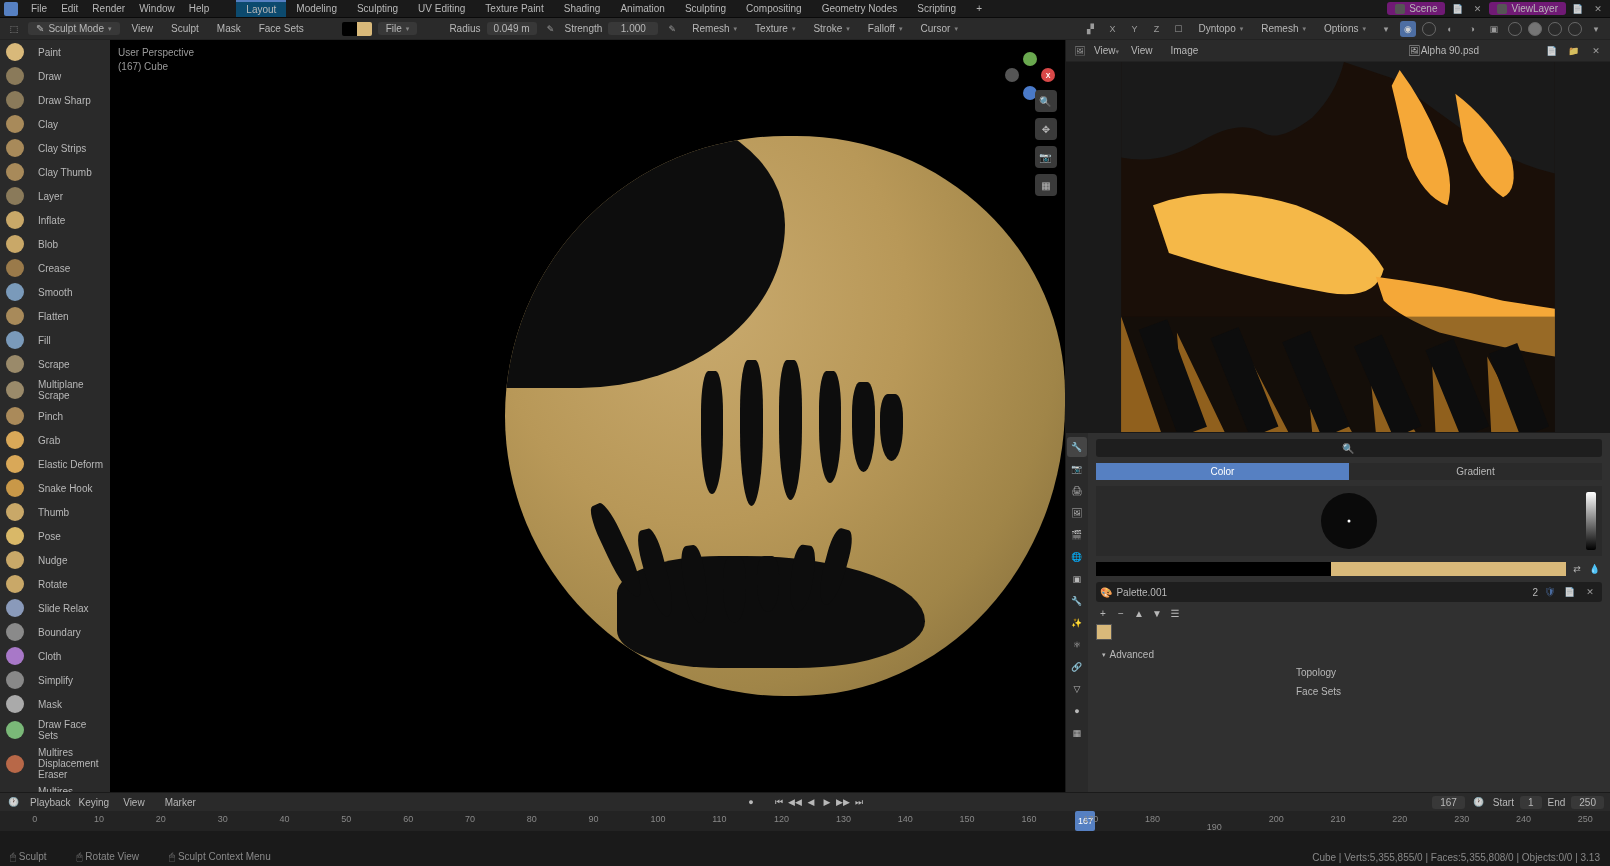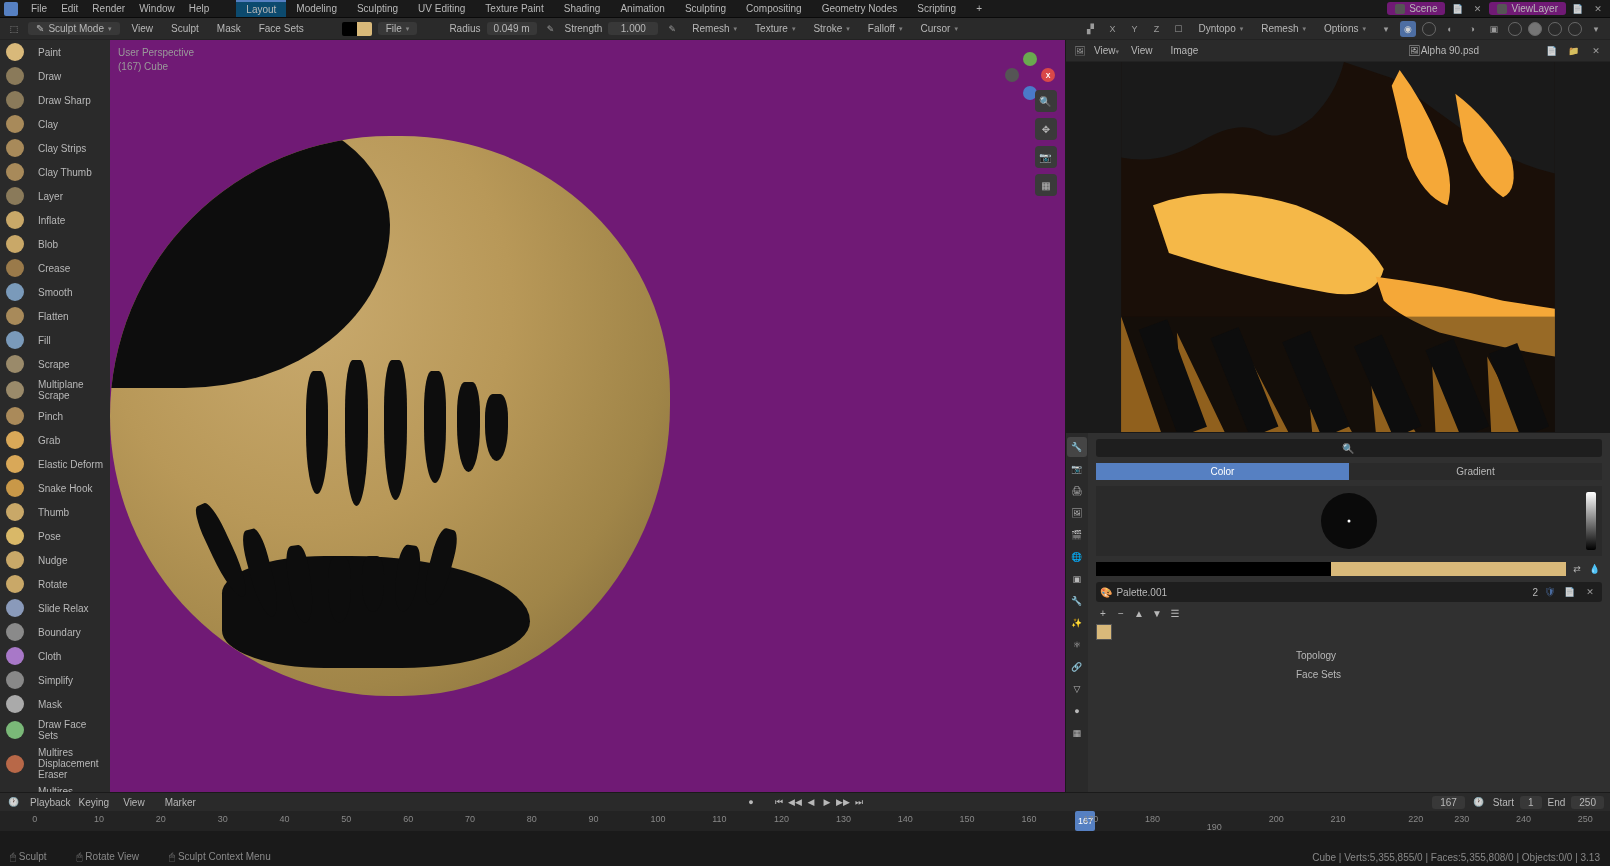--- a/index.html
+++ b/index.html
@@ -21,21 +21,21 @@
 .header-row .menu-btn { padding: 1px 6px; cursor: pointer; display: flex; align-items: center; gap: 2px; }
 .header-row .menu-btn::after { content: "▾"; font-size: 7px; opacity: 0.6; margin-left: 2px; }
 .header-right { margin-left: auto; display: flex; align-items: center; gap: 6px; }
 .hdr-icon { width: 16px; height: 16px; display: flex; align-items: center; justify-content: center; cursor: pointer; border-radius: 3px; font-size: 9px; opacity: 0.8; }
 .hdr-icon.active { background: #5680c2; color: #fff; }
 .hdr-icon.cir { border: 1px solid #777; border-radius: 50%; width: 14px; height: 14px; }
 .main { display: flex; height: calc(100% - 18px - 22px - 74px); }
 .tool-col { width: 110px; background: #2a2a2a; overflow-y: auto; }
 .tool-item { display: flex; align-items: center; gap: 14px; padding: 3px 6px; cursor: pointer; font-size: 10px; }
 .tool-item .ti { width: 18px; height: 18px; border-radius: 50%; flex-shrink: 0; }
-.viewport { flex: 1; background: #701a75; position: relative; display: flex; align-items: center; justify-content: flex-start; overflow: hidden; }
+.viewport { flex: 1; background: #000000; position: relative; display: flex; align-items: center; justify-content: flex-end; overflow: hidden; }
 .viewport .info { position: absolute; top: 6px; left: 8px; font-size: 10px; color: #9a9a9a; line-height: 1.4; }
 .viewport .nav-widgets { position: absolute; top: 50px; right: 8px; display: flex; flex-direction: column; gap: 6px; }
 .nav-widgets .nw { width: 22px; height: 22px; background: #3a3a3a; border-radius: 4px; cursor: pointer; display: flex; align-items: center; justify-content: center; font-size: 10px; }
 .viewport .gizmo { position: absolute; top: 10px; right: 10px; width: 50px; height: 50px; }
 .gizmo .dot { position: absolute; width: 14px; height: 14px; border-radius: 50%; display: flex; align-items: center; justify-content: center; font-size: 7px; color: #fff; font-weight: bold; }
 .right-panel { width: 545px; display: flex; flex-direction: column; background: #2a2a2a; border-left: 1px solid #1a1a1a; }
 .img-header { height: 22px; background: #2a2a2a; display: flex; align-items: center; padding: 0 6px; gap: 6px; font-size: 10px; border-bottom: 1px solid #222; }
 .img-view { flex: 1; background: #1a1a1a; overflow: hidden; }
 .props { height: 360px; display: flex; border-top: 1px solid #1a1a1a; }
 .props-icons { width: 22px; background: #2a2a2a; display: flex; flex-direction: column; gap: 2px; padding: 4px 0; }
@@ -418,20 +418,21 @@
           <div class="palette-icons">
             <span class="picon">+</span>
             <span class="picon">−</span>
             <span class="picon">▲</span>
             <span class="picon">▼</span>
             <span class="picon">☰</span>
           </div>
           <div class="pal-swatch"></div>
         </div>
         <div class="panel-section">
+          <div class="panel-header">Advanced</div>
           <div class="adv-items">
             <div>Topology</div>
             <div>Face Sets</div>
           </div>
         </div>
       </div>
     </div>
   </div>
 </div>
 
@@ -478,21 +479,21 @@
       <span class="tick" style="left: 48.08%;">120</span>
       <span class="tick" style="left: 51.92%;">130</span>
       <span class="tick" style="left: 55.76%;">140</span>
       <span class="tick" style="left: 59.6%;">150</span>
       <span class="tick" style="left: 63.44%;">160</span>
       <span class="tick" style="left: 67.28%;">170</span>
       <span class="tick" style="left: 71.12%;">180</span>
       <span class="tick" style="left: 74.96%; margin-top: 8px;">190</span>
       <span class="tick" style="left: 78.8%;">200</span>
       <span class="tick" style="left: 82.64%;">210</span>
-      <span class="tick" style="left: 86.48%; margin-left: 16px;">220</span>
+      <span class="tick" style="left: 86.48%;">220</span>
       <span class="tick" style="left: 90.32%;">230</span>
       <span class="tick" style="left: 94.16%;">240</span>
       <span class="tick" style="left: 98%;">250</span>
     </div>
   <div class="tl-track"></div>
 </div>
 
 <div class="status">
   <span>🖱 <span>Sculpt</span></span>
   <span>🖱 <span>Rotate View</span></span>

